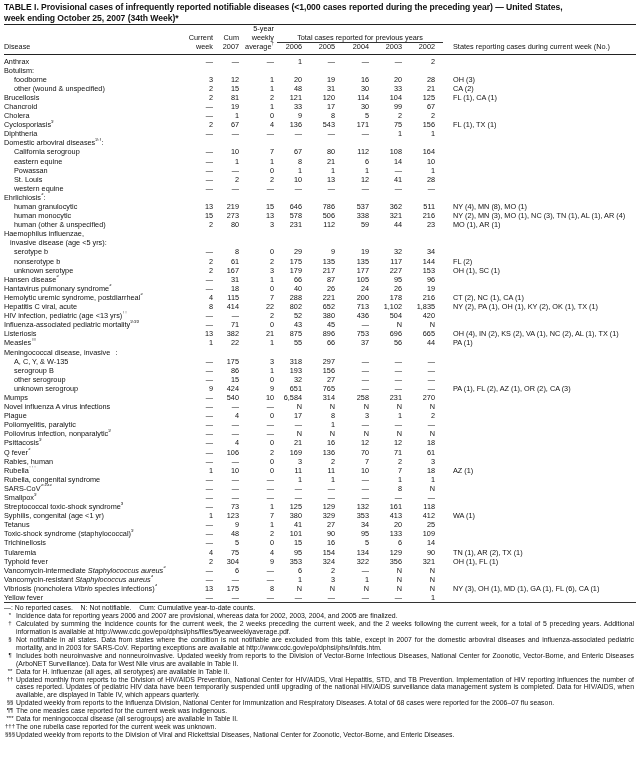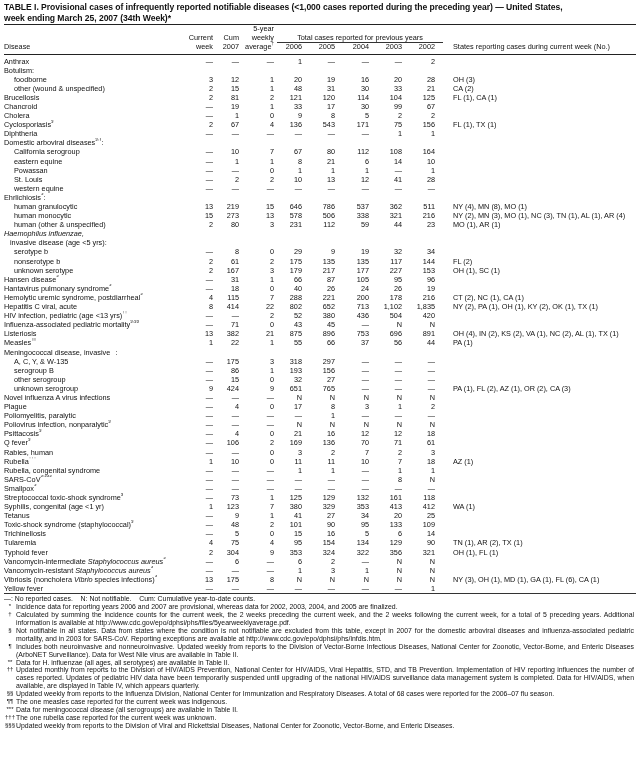--- a/index.html
+++ b/index.html
@@ -24,21 +24,21 @@
   .fn { font-size:6.9px; line-height:7.9px; display:flex; }
   .fn .mark { width:12px; flex:0 0 12px; text-align:center; font-size:6px; }
   .fn .txt { flex:1; text-align:justify; padding-right:2px; }
 </style>
 </head>
 <body>
 
 <div class="wrap">
   <div class="title">
     <div>TABLE I. Provisional cases of infrequently reported notifiable diseases (&lt;1,000 cases reported during the preceding year) — United States,</div>
-    <div>week ending March 25, 2007 (34th Week)*</div>
+    <div>week ending October 25, 2007 (34th Week)*</div>
   </div>
   <div class="hr-thick"></div>
 
   <table>
     <colgroup>
       <col style="width:183px">
       <col style="width:30px">
       <col style="width:25px">
       <col style="width:35px">
       <col style="width:33px">
@@ -306,21 +306,21 @@
           <td class="num" style="padding-right: 3px;">80</td>
           <td class="num" style="padding-right: 3px;">3</td>
           <td class="num">231</td>
           <td class="num">112</td>
           <td class="num">59</td>
           <td class="num">44</td>
           <td class="num">23</td>
           <td class="states">MO (1), AR (1)</td>
         </tr>
         <tr>
-          <td class="name"><span style="font-style: italic;">Haemophilus influenzae,</span><sup>**</sup></td>
+          <td class="name"><span style="">Haemophilus influenzae,</span><sup>**</sup></td>
           <td class="num" style="padding-right: 4px;"></td>
           <td class="num" style="padding-right: 3px;"></td>
           <td class="num" style="padding-right: 3px;"></td>
           <td class="num"></td>
           <td class="num"></td>
           <td class="num"></td>
           <td class="num"></td>
           <td class="num"></td>
           <td class="states"></td>
         </tr>
@@ -446,21 +446,21 @@
         </tr>
         <tr>
           <td class="name"><span>Listeriosis</span></td>
           <td class="num" style="padding-right: 4px;">13</td>
           <td class="num" style="padding-right: 3px;">382</td>
           <td class="num" style="padding-right: 3px;">21</td>
           <td class="num">875</td>
           <td class="num">896</td>
           <td class="num">753</td>
           <td class="num">696</td>
-          <td class="num">891</td>
+          <td class="num">665</td>
           <td class="states">OH (4), IN (2), KS (2), VA (1), NC (2), AL (1), TX (1)</td>
         </tr>
         <tr>
           <td class="name"><span>Measles</span><sup>¶¶</sup></td>
           <td class="num" style="padding-right: 4px;">1</td>
           <td class="num" style="padding-right: 3px;">22</td>
           <td class="num" style="padding-right: 3px;">1</td>
           <td class="num">55</td>
           <td class="num">66</td>
           <td class="num">37</td>
@@ -520,20 +520,32 @@
           <td class="name indent2"><span>unknown serogroup</span></td>
           <td class="num" style="padding-right: 4px;">9</td>
           <td class="num" style="padding-right: 3px;">424</td>
           <td class="num" style="padding-right: 3px;">9</td>
           <td class="num">651</td>
           <td class="num">765</td>
           <td class="num">—</td>
           <td class="num">—</td>
           <td class="num">—</td>
           <td class="states">PA (1), FL (2), AZ (1), OR (2), CA (3)</td>
+        </tr>
+        <tr>
+          <td class="name"><span>Mumps</span></td>
+          <td class="num" style="padding-right: 4px;">—</td>
+          <td class="num" style="padding-right: 3px;">540</td>
+          <td class="num" style="padding-right: 3px;">10</td>
+          <td class="num">6,584</td>
+          <td class="num">314</td>
+          <td class="num">258</td>
+          <td class="num">231</td>
+          <td class="num">270</td>
+          <td class="states"></td>
         </tr>
         <tr>
           <td class="name"><span>Novel influenza A virus infections</span></td>
           <td class="num" style="padding-right: 4px;">—</td>
           <td class="num" style="padding-right: 3px;">—</td>
           <td class="num" style="padding-right: 3px;">—</td>
           <td class="num">N</td>
           <td class="num">N</td>
           <td class="num">N</td>
           <td class="num">N</td>

